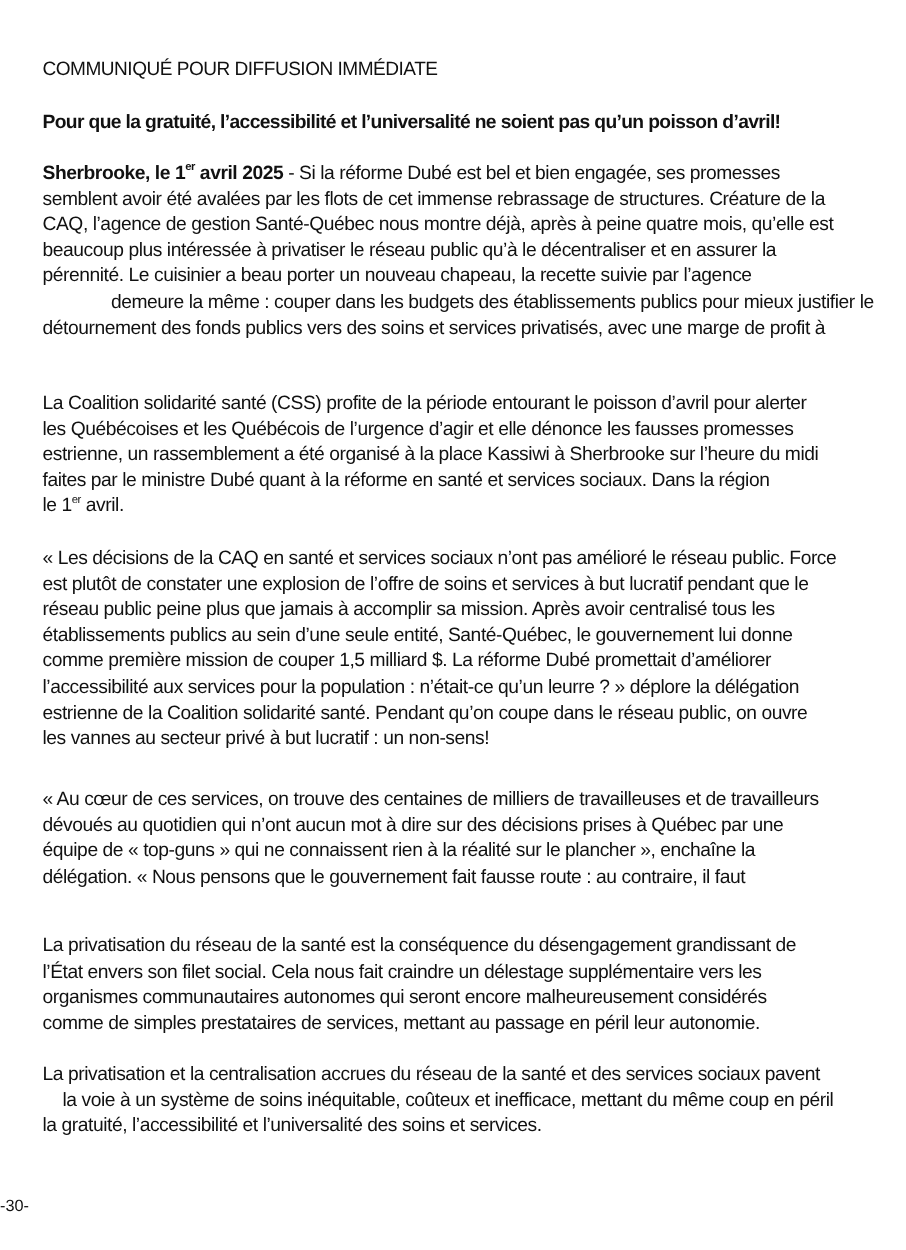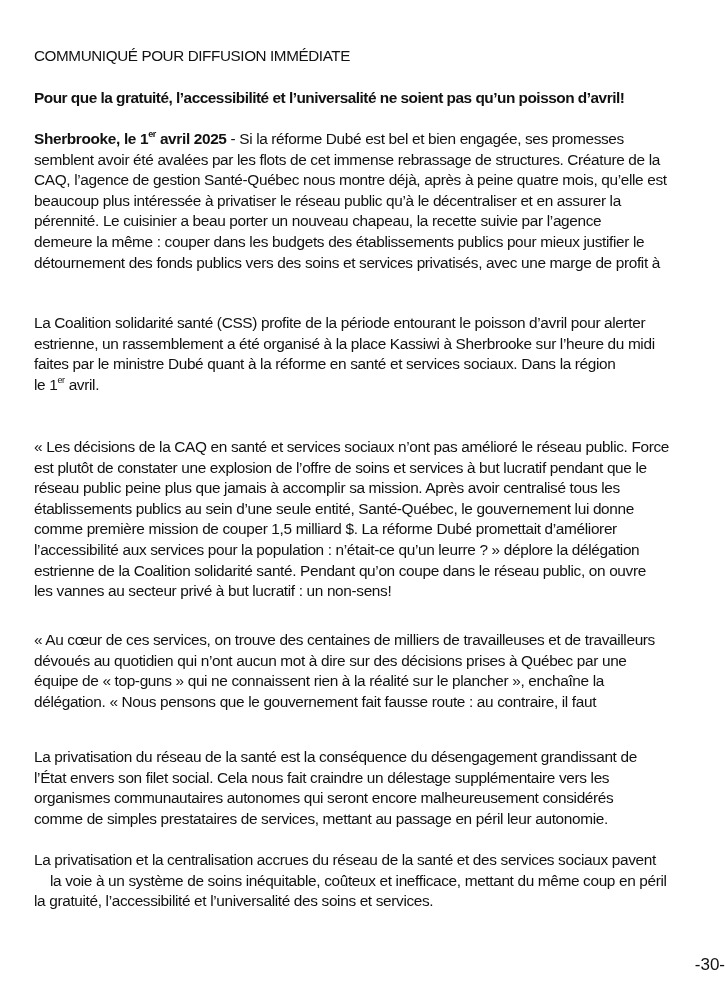--- a/index.html
+++ b/index.html
@@ -65,46 +65,47 @@
       line-height: 0;
       vertical-align: super;
       position: relative;
       top: -1px;
     }
     .footer {
       position: absolute;
       top: 955px;
       left: 0;
       width: 725px;
-      text-align: right;
-      font-size: 17px;
+      text-align: left;
+      font-size: 13px;
       line-height: 20px;
     }
   </style>
 </head>
 <body>
 
 <div class="page">
 
   <div class="heading" style="transform-origin: left center; transform: scaleX(0.99);">COMMUNIQUÉ POUR DIFFUSION IMMÉDIATE</div>
 
   <div class="title">Pour que la gratuité, l’accessibilité et l’universalité ne soient pas qu’un poisson d’avril!</div>
 
   <div class="para p1">
     <span class="line" style="display: block;"><span class="bold"><span>Sherbrooke, le 1</span><sup>er</sup><span> avril 2025</span></span><span> - </span><span>Si la réforme Dubé est bel et bien engagée, ses promesses</span></span>
     <span class="line" style="display: block;">semblent avoir été avalées par les flots de cet immense rebrassage de structures. Créature de la</span>
     <span class="line" style="display: block;">CAQ, l’agence de gestion Santé-Québec nous montre déjà, après à peine quatre mois, qu’elle est</span>
     <span class="line" style="display: block;">beaucoup plus intéressée à privatiser le réseau public qu’à le décentraliser et en assurer la</span>
     <span class="line" style="display: block;">pérennité. Le cuisinier a beau porter un nouveau chapeau, la recette suivie par l’agence</span>
-    <span class="line" style="display: block;">demeure la même : couper dans les budgets des établissements publics pour mieux justifier le</span>
+    <span class="line" style="display: block; text-align: right;">demeure la même : couper dans les budgets des établissements publics pour mieux justifier le</span>
     <span class="line" style="display: block;">détournement des fonds publics vers des soins et services privatisés, avec une marge de profit à</span>
   </div>
 
   <div class="para p2">
     <span class="line" style="display: block;">La Coalition solidarité santé (CSS) profite de la période entourant le poisson d’avril pour alerter</span>
+    <span class="line" style="display: block;">les Québécoises et les Québécois de l’urgence d’agir et elle dénonce les fausses promesses</span>
     <span class="line" style="display: block;">estrienne, un rassemblement a été organisé à la place Kassiwi à Sherbrooke sur l’heure du midi</span>
     <span class="line" style="display: block;">faites par le ministre Dubé quant à la réforme en santé et services sociaux. Dans la région</span>
     <span class="line" style="display: block;"><span>le 1</span><sup>er</sup><span> avril.</span></span>
   </div>
 
   <div class="para p3">
     <span class="line" style="display: block;">« Les décisions de la CAQ en santé et services sociaux n’ont pas amélioré le réseau public. Force</span>
     <span class="line" style="display: block;">est plutôt de constater une explosion de l’offre de soins et services à but lucratif pendant que le</span>
     <span class="line" style="display: block;">réseau public peine plus que jamais à accomplir sa mission. Après avoir centralisé tous les</span>
     <span class="line" style="display: block;">établissements publics au sein d’une seule entité, Santé-Québec, le gouvernement lui donne</span>

